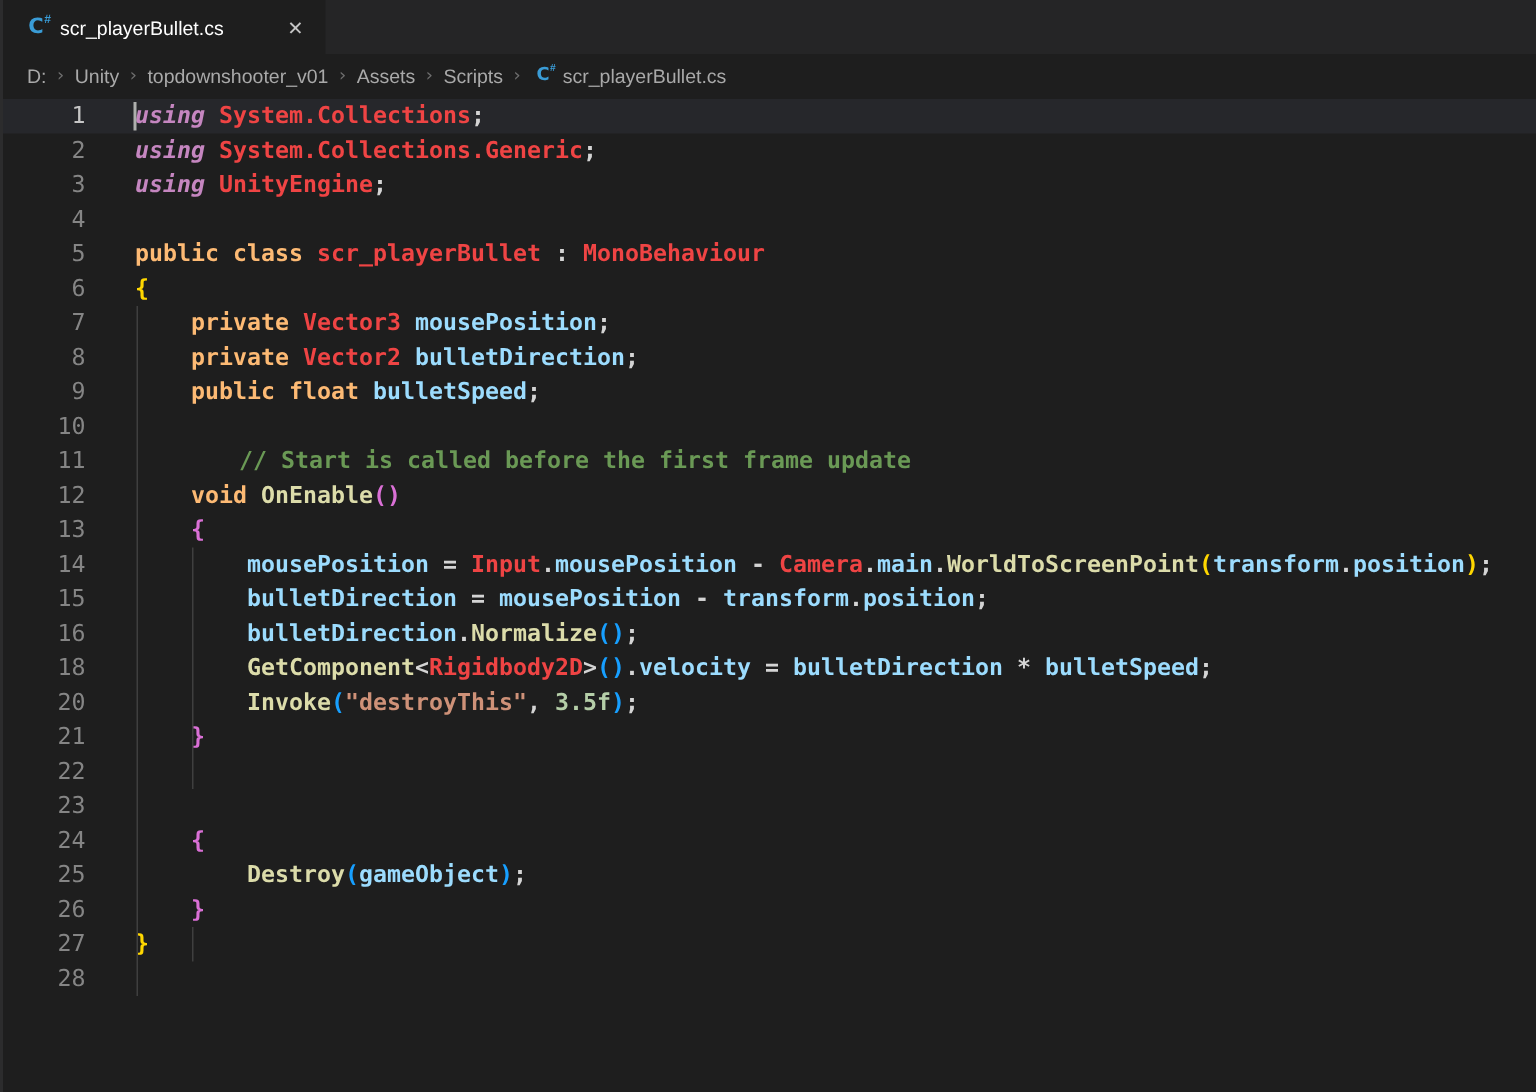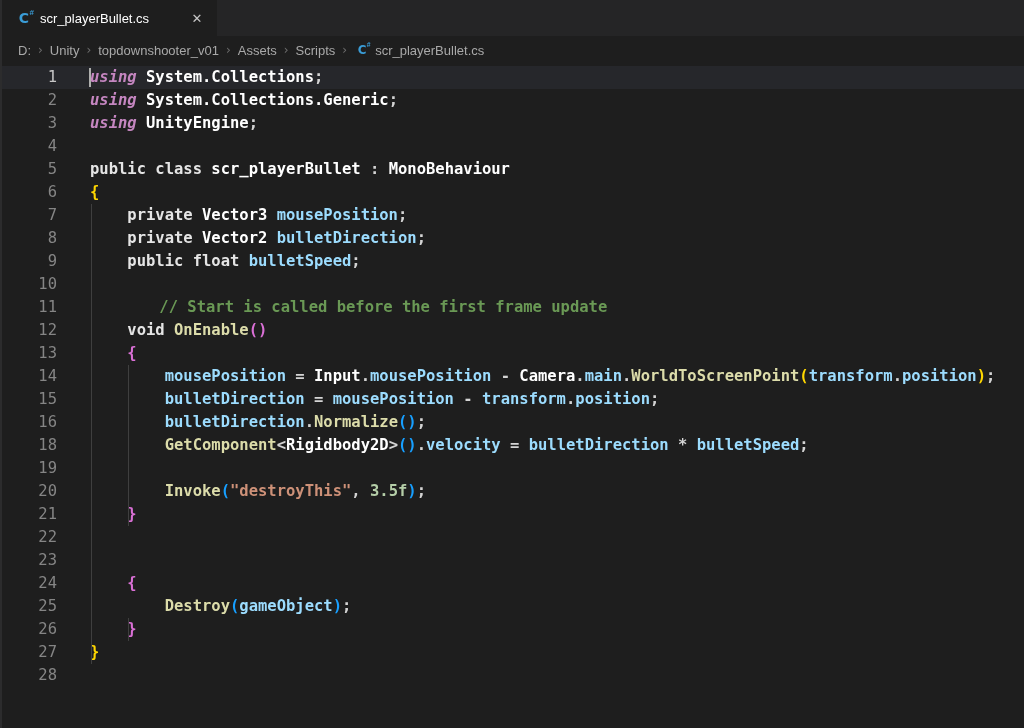--- a/index.html
+++ b/index.html
@@ -26,22 +26,22 @@
 
   
   .editor { position:relative; height:660px; padding-top:2px; font-family:"DejaVu Sans Mono", monospace; font-size:15.5px; font-weight:bold; }
   .code-row { position:relative; display:flex; height:23px; line-height:23px; white-space:pre; }
   .code-row.current { background:#26272b; }
   .ln { width:55px; text-align:right; color:#858585; font-weight:normal; flex:none; user-select:none; }
   .code-row.current .ln { color:#c6c6c6; }
   .code-text { margin-left:33px; }
 
   .tok-kw   { color:#C586C0;font-style:italic; }
-  .tok-decl { color:#e5e5e5;text-align:right; }
-  .tok-type { color:#ffffff; }
+  .tok-decl { color:#fdba74;text-align:right; }
+  .tok-type { color:#ef4444; }
   .tok-mem  { color:#9CDCFE; }
   .tok-fn   { color:#DCDCAA; }
   .tok-com  { color:#6A9955;margin-left:32px; }
   .tok-str  { color:#CE9178; }
   .tok-num  { color:#B5CEA8; }
   .tok-pun  { color:#D4D4D4; }
   .tok-b1   { color:#FFD700; }
   .tok-b2   { color:#DA70D6; }
   .tok-b3   { color:#179FFF; }
   .tok-none { color:#D4D4D4; }
@@ -94,21 +94,20 @@
       <div class="code-row"><span class="ln">8</span><span class="code-text"><span class="tok-none">    </span><span class="tok-decl">private </span><span class="tok-type">Vector2 </span><span class="tok-mem">bulletDirection</span><span class="tok-pun">;</span></span></div>
       <div class="code-row"><span class="ln">9</span><span class="code-text"><span class="tok-none">    </span><span class="tok-decl">public float </span><span class="tok-mem">bulletSpeed</span><span class="tok-pun">;</span></span></div>
       <div class="code-row"><span class="ln">10</span><span class="code-text">&nbsp;</span></div>
       <div class="code-row"><span class="ln">11</span><span class="code-text"><span class="tok-none">    </span><span class="tok-com">// Start is called before the first frame update</span></span></div>
       <div class="code-row"><span class="ln">12</span><span class="code-text"><span class="tok-none">    </span><span class="tok-decl">void </span><span class="tok-fn">OnEnable</span><span class="tok-b2">()</span></span></div>
       <div class="code-row"><span class="ln">13</span><span class="code-text"><span class="tok-none">    </span><span class="tok-b2">{</span></span></div>
       <div class="code-row"><span class="ln">14</span><span class="code-text"><span class="tok-none">        </span><span class="tok-mem">mousePosition</span><span class="tok-pun"> = </span><span class="tok-type">Input</span><span class="tok-pun">.</span><span class="tok-mem">mousePosition</span><span class="tok-pun"> - </span><span class="tok-type">Camera</span><span class="tok-pun">.</span><span class="tok-mem">main</span><span class="tok-pun">.</span><span class="tok-fn">WorldToScreenPoint</span><span class="tok-b1">(</span><span class="tok-mem">transform</span><span class="tok-pun">.</span><span class="tok-mem">position</span><span class="tok-b1">)</span><span class="tok-pun">;</span></span></div>
       <div class="code-row"><span class="ln">15</span><span class="code-text"><span class="tok-none">        </span><span class="tok-mem">bulletDirection</span><span class="tok-pun"> = </span><span class="tok-mem">mousePosition</span><span class="tok-pun"> - </span><span class="tok-mem">transform</span><span class="tok-pun">.</span><span class="tok-mem">position</span><span class="tok-pun">;</span></span></div>
       <div class="code-row"><span class="ln">16</span><span class="code-text"><span class="tok-none">        </span><span class="tok-mem">bulletDirection</span><span class="tok-pun">.</span><span class="tok-fn">Normalize</span><span class="tok-b3">()</span><span class="tok-pun">;</span></span></div>
       <div class="code-row"><span class="ln">18</span><span class="code-text"><span class="tok-none">        </span><span class="tok-fn">GetComponent</span><span class="tok-pun">&lt;</span><span class="tok-type">Rigidbody2D</span><span class="tok-pun">&gt;</span><span class="tok-b3">()</span><span class="tok-pun">.</span><span class="tok-mem">velocity</span><span class="tok-pun"> = </span><span class="tok-mem">bulletDirection</span><span class="tok-pun"> * </span><span class="tok-mem">bulletSpeed</span><span class="tok-pun">;</span></span></div>
-      <div class="code-row"><span class="ln">19</span><span class="code-text">&nbsp;</span></div>
       <div class="code-row"><span class="ln">20</span><span class="code-text"><span class="tok-none">        </span><span class="tok-fn">Invoke</span><span class="tok-b3">(</span><span class="tok-str">"destroyThis"</span><span class="tok-pun">, </span><span class="tok-num">3.5f</span><span class="tok-b3">)</span><span class="tok-pun">;</span></span></div>
       <div class="code-row"><span class="ln">21</span><span class="code-text"><span class="tok-none">    </span><span class="tok-b2">}</span></span></div>
       <div class="code-row"><span class="ln">22</span><span class="code-text">&nbsp;</span></div>
       <div class="code-row"><span class="ln">23</span></div>
       <div class="code-row"><span class="ln">24</span><span class="code-text"><span class="tok-none">    </span><span class="tok-b2">{</span></span></div>
       <div class="code-row"><span class="ln">25</span><span class="code-text"><span class="tok-none">        </span><span class="tok-fn">Destroy</span><span class="tok-b3">(</span><span class="tok-mem">gameObject</span><span class="tok-b3">)</span><span class="tok-pun">;</span></span></div>
       <div class="code-row"><span class="ln">26</span><span class="code-text"><span class="tok-none">    </span><span class="tok-b2">}</span></span></div>
       <div class="code-row"><span class="ln">27</span><span class="code-text"><span class="tok-b1">}</span></span></div>
       <div class="code-row"><span class="ln">28</span><span class="code-text">&nbsp;</span></div>
       <div class="indent-guide" style="left: 88.5px; top: 140px; height: 460px;"></div>

